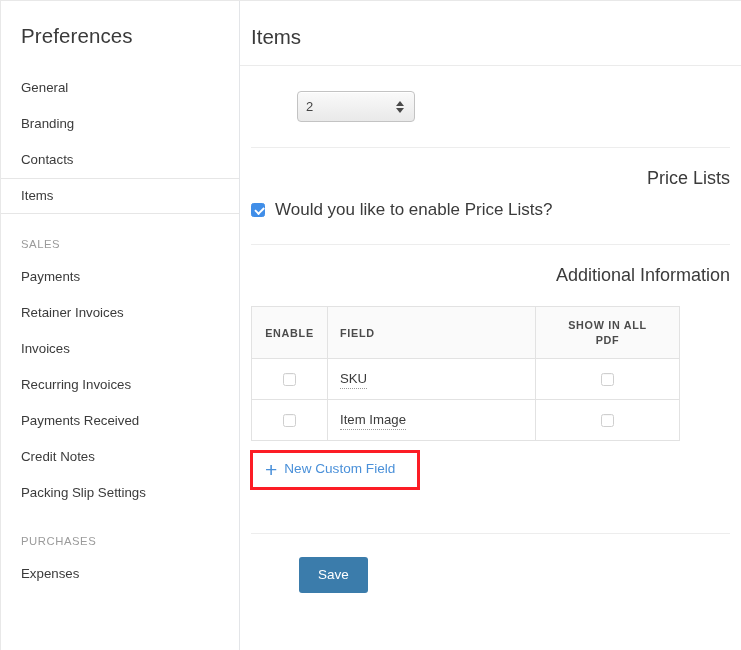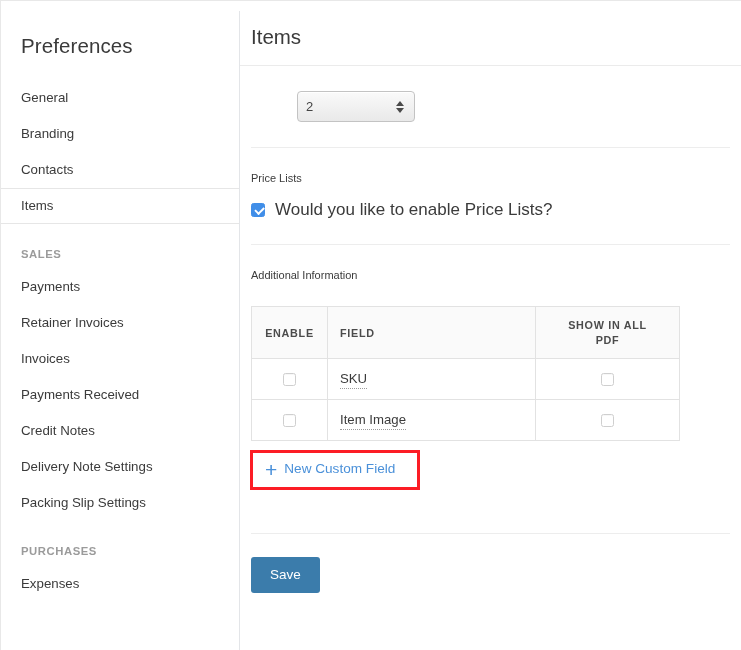--- a/index.html
+++ b/index.html
@@ -21,21 +21,20 @@
   }
 
   
   .sidebar {
     width: 239px;
     flex: 0 0 239px;
     background: #ffffff;
     border-right: 1px solid #e3e5e8;
     padding-top: 13px;
     position: relative;
-    margin-top: 10px;
   }
   .sidebar-title {
     font-size: 20.5px;
     color: #3a3a3a;
     font-weight: 400;
     padding: 8px 0 0 20px;
     letter-spacing: .1px;
     line-height: 28px;
   }
   .nav-list { margin-top: 20px; }
@@ -52,21 +51,20 @@
     border-bottom: 1px solid #e6e6e6;
     padding-top: 8px;
     padding-bottom: 9px;
   }
   .nav-group-label {
     font-size: 11.3px;
     color: #9b9b9b;
     letter-spacing: .55px;
     padding: 23px 20px 7px 20px;
     line-height: 15px;
-    font-weight: bold;
   }
 
   
   .main {
     flex: 1 1 auto;
     background: #ffffff;
     position: relative;
     min-width: 0;
   }
   .main-header {
@@ -134,24 +132,25 @@
   .spin i.up { border-bottom: 5px solid #4a4a4a; }
   .spin i.down { border-top: 5px solid #4a4a4a; }
 
   .divider {
     height: 1px;
     background: #ededed;
     margin: 25px 0 0 0;
   }
 
   .sub-head {
-    font-size: 11px;
+    font-size: 18px;
     color: #3b3b3b;
     padding-top: 21px;
     line-height: 18px;
+    text-align: right;
   }
 
   .check-row {
     display: flex;
     align-items: center;
     padding-top: 14px;
   }
   .cbox {
     width: 14px; height: 14px;
     border-radius: 2.5px;
@@ -262,43 +261,44 @@
   .btn-save {
     background: #3b7cab;
     color: #ffffff;
     border: none;
     border-radius: 3px;
     font-size: 13.5px;
     font-family: "Liberation Sans", sans-serif;
     padding: 10px 19px 11px 19px;
     cursor: pointer;
     line-height: 15px;
+    margin-left: 48px;
   }
 </style>
 </head>
 <body>
 
 <div id="app">
 
   <aside class="sidebar">
     <div class="sidebar-title">Preferences</div>
 
     <nav class="nav-list">
       <div class="nav-item">General</div>
       <div class="nav-item">Branding</div>
       <div class="nav-item">Contacts</div>
       <div class="nav-item active">Items</div>
 
       <div class="nav-group-label">SALES</div>
       <div class="nav-item">Payments</div>
       <div class="nav-item">Retainer Invoices</div>
       <div class="nav-item">Invoices</div>
+      <div class="nav-item">Recurring Invoices</div>
       <div class="nav-item">Payments Received</div>
       <div class="nav-item">Credit Notes</div>
-      <div class="nav-item">Delivery Note Settings</div>
       <div class="nav-item">Packing Slip Settings</div>
 
       <div class="nav-group-label">PURCHASES</div>
       <div class="nav-item">Expenses</div>
     </nav>
   </aside>
 
   <section class="main">
     <div class="main-header">Items</div>
     <div class="header-rule"></div>

